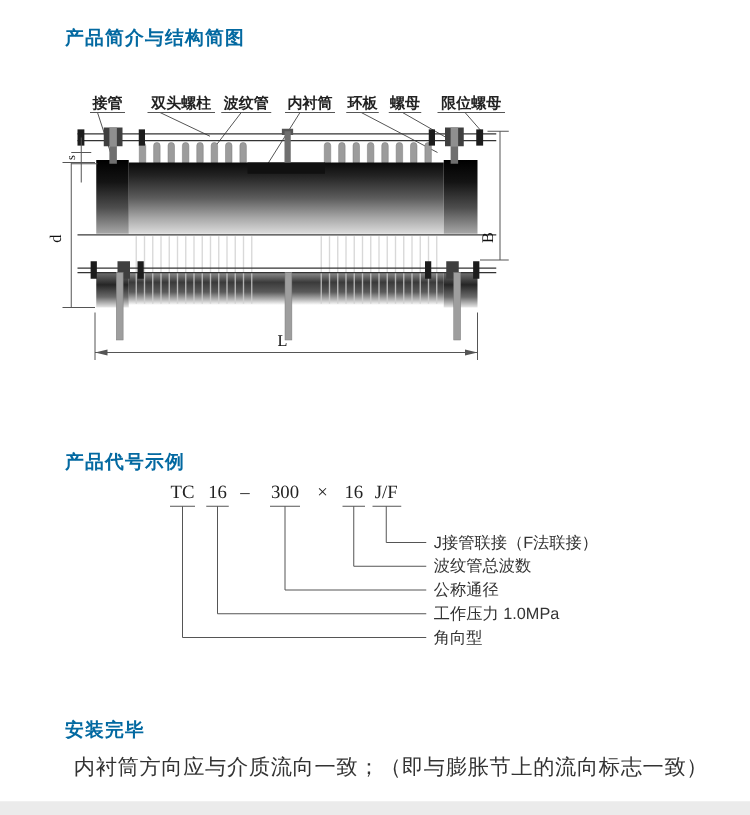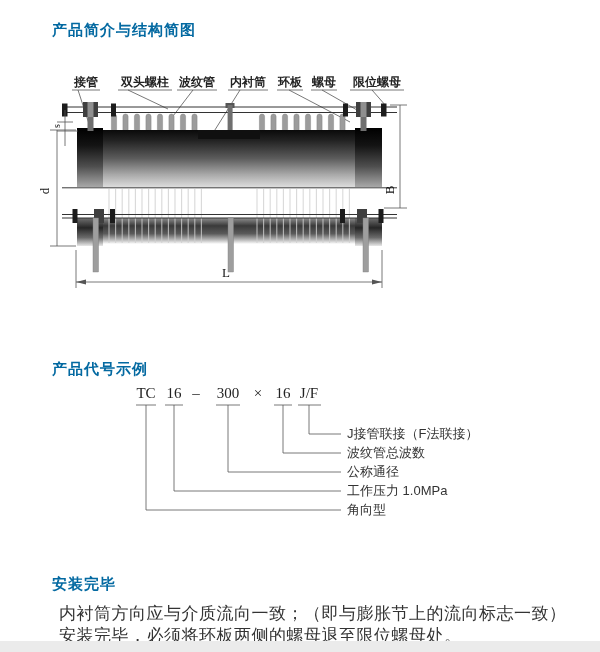--- a/index.html
+++ b/index.html
@@ -223,16 +223,15 @@
       <text class="callout" x="347" y="82">波纹管总波数</text>
       <text class="callout" x="347" y="101">公称通径</text>
       <text class="callout" x="347" y="120">工作压力 1.0MPa</text>
       <text class="callout" x="347" y="139">角向型</text>
     </g>
   </svg>
 
   <h2 class="sec-title" id="title-install">安装完毕</h2>
 
   <p class="install-line" id="install-line-0">内衬筒方向应与介质流向一致；（即与膨胀节上的流向标志一致）</p>
-  <p class="install-line" id="install-line-1">安装完毕，必须将环板两侧的螺母退至限位螺母处。</p>
 
   <div class="footer-band"></div>
 </div>
 
 </body></html>

